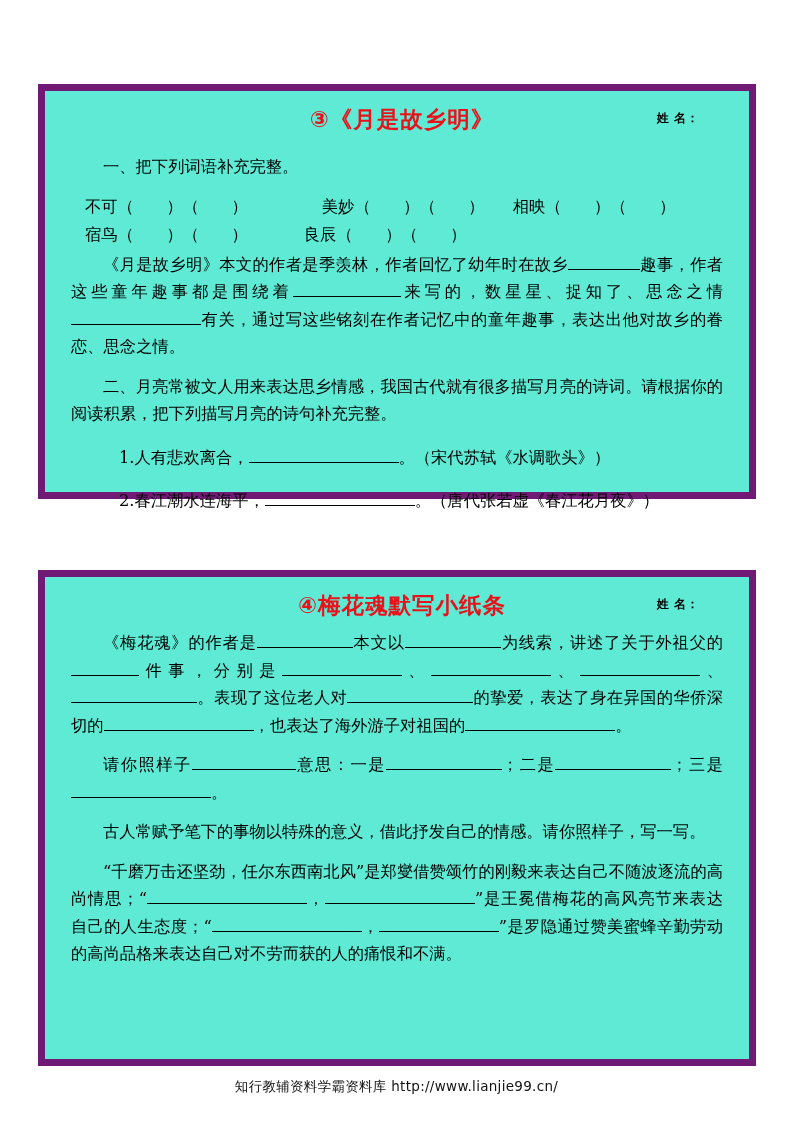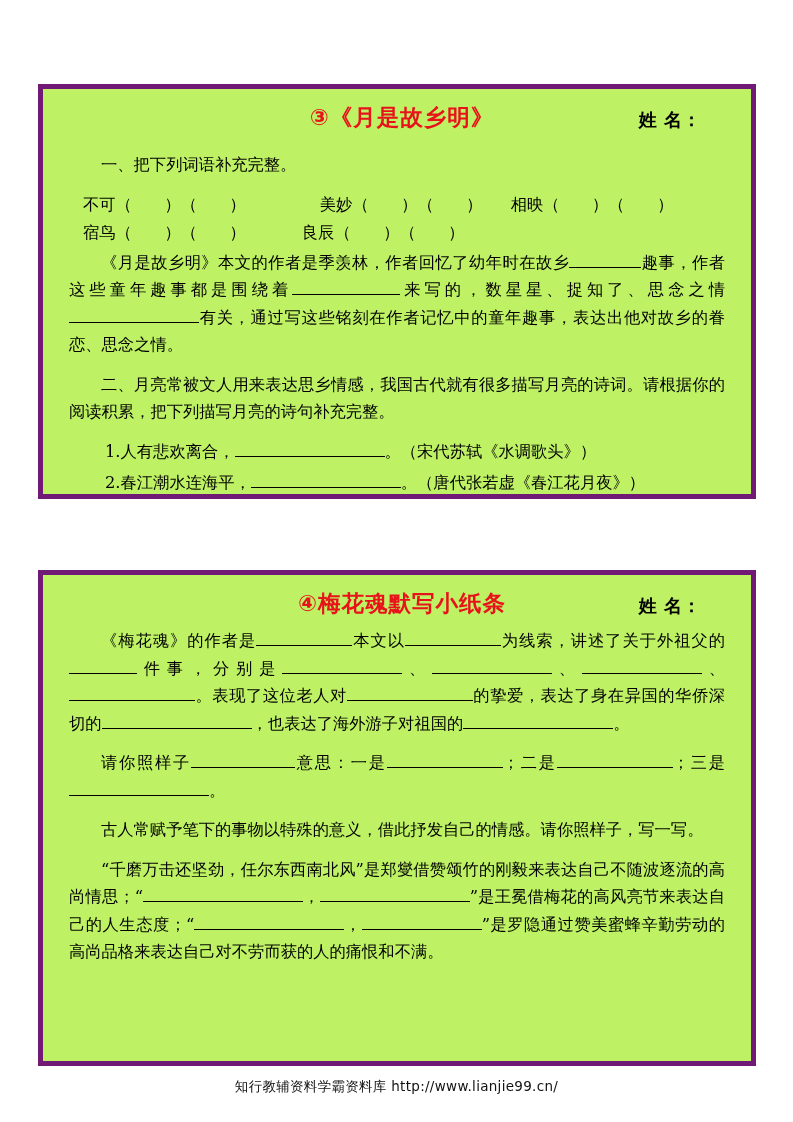--- a/index.html
+++ b/index.html
@@ -16,23 +16,23 @@
     overflow: hidden;
   }
   .page {
     position: relative;
     width: 793px;
     height: 1122px;
     box-sizing: border-box;
   }
   .card {
     position: absolute;
-    border: 5px solid #701a75;
+    border: 7px solid #701a75;
     box-sizing: border-box;
-    background: #bef264;
+    background: #5eead4;
   }
   #card-1 {
     left: 38px;
     top: 84px;
     width: 718px;
     height: 415px;
     padding: 10px 14px 8px 14px;
   }
   #card-2 {
     left: 38px;
@@ -54,21 +54,21 @@
     letter-spacing: 1px;
     line-height: 36px;
     padding-left: 10px;
   }
   .name-label {
     position: absolute;
     right: 36px;
     top: 9px;
     font-family: "DejaVu Sans", "Liberation Sans", sans-serif;
     font-weight: bold;
-    font-size: 18px;
+    font-size: 12px;
     color: #000;
     letter-spacing: 0.5px;
   }
   .body-text {
     font-size: 16.3px;
     line-height: 27.5px;
     text-align: justify;
     text-justify: inter-ideograph;
   }
   .p {
@@ -97,21 +97,21 @@
     position: absolute;
     left: 0;
     top: 1078px;
     width: 793px;
     text-align: center;
     font-family: "DejaVu Sans", "Liberation Sans", sans-serif;
     font-size: 13.5px;
     color: #111;
     letter-spacing: 0.3px;
   }
-  .num-item { margin: 4px; padding: 0; }
+  .num-item { margin: 16px; padding: 0; }
   .indent-num { text-indent: 44px; }
 </style>
 </head>
 <body>
 
 <div class="page">
 
   <div class="card" id="card-1">
     <div class="title-row">
       <div class="card-title">③《月是故乡明》</div>

